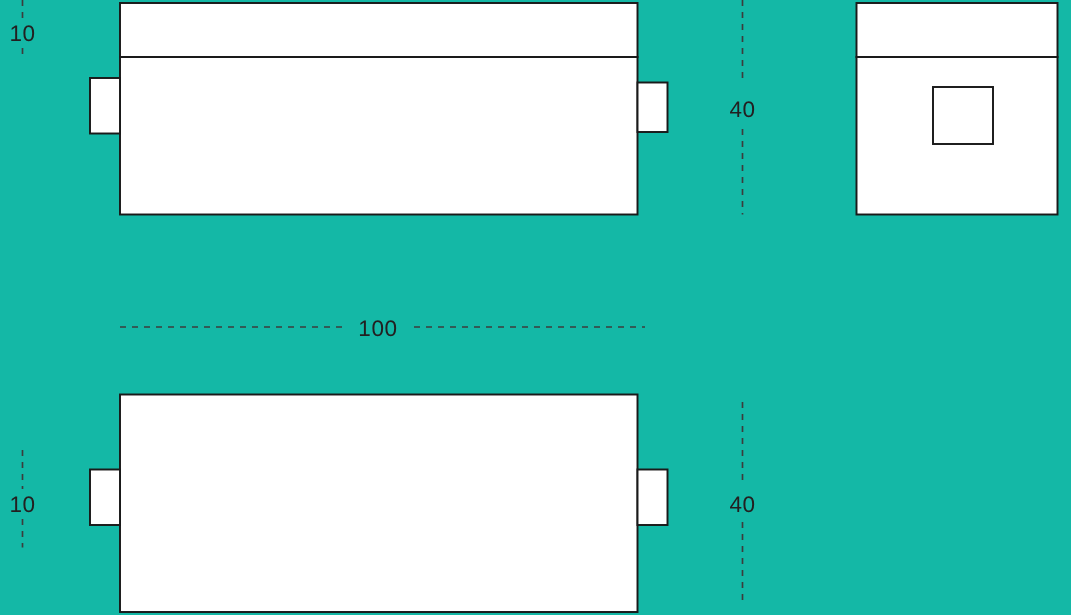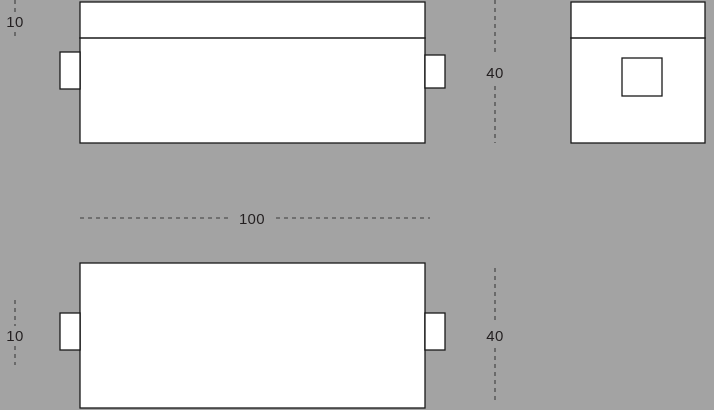--- a/index.html
+++ b/index.html
@@ -12,21 +12,21 @@
     width: 714px;
     height: 410px;
     overflow: hidden;
     font-family: "Liberation Sans", sans-serif;
     color: #231f20;
   }
   #drawing-canvas {
     position: relative;
     width: 714px;
     height: 410px;
-    background: #a3a3a3;
+    background: #14b8a6;
   }
   svg.drawing {
     display: block;
     width: 714px;
     height: 410px;
   }
   .solid-edge {
     fill: none;
     stroke: #1a1a1a;
     stroke-width: 1.3;

